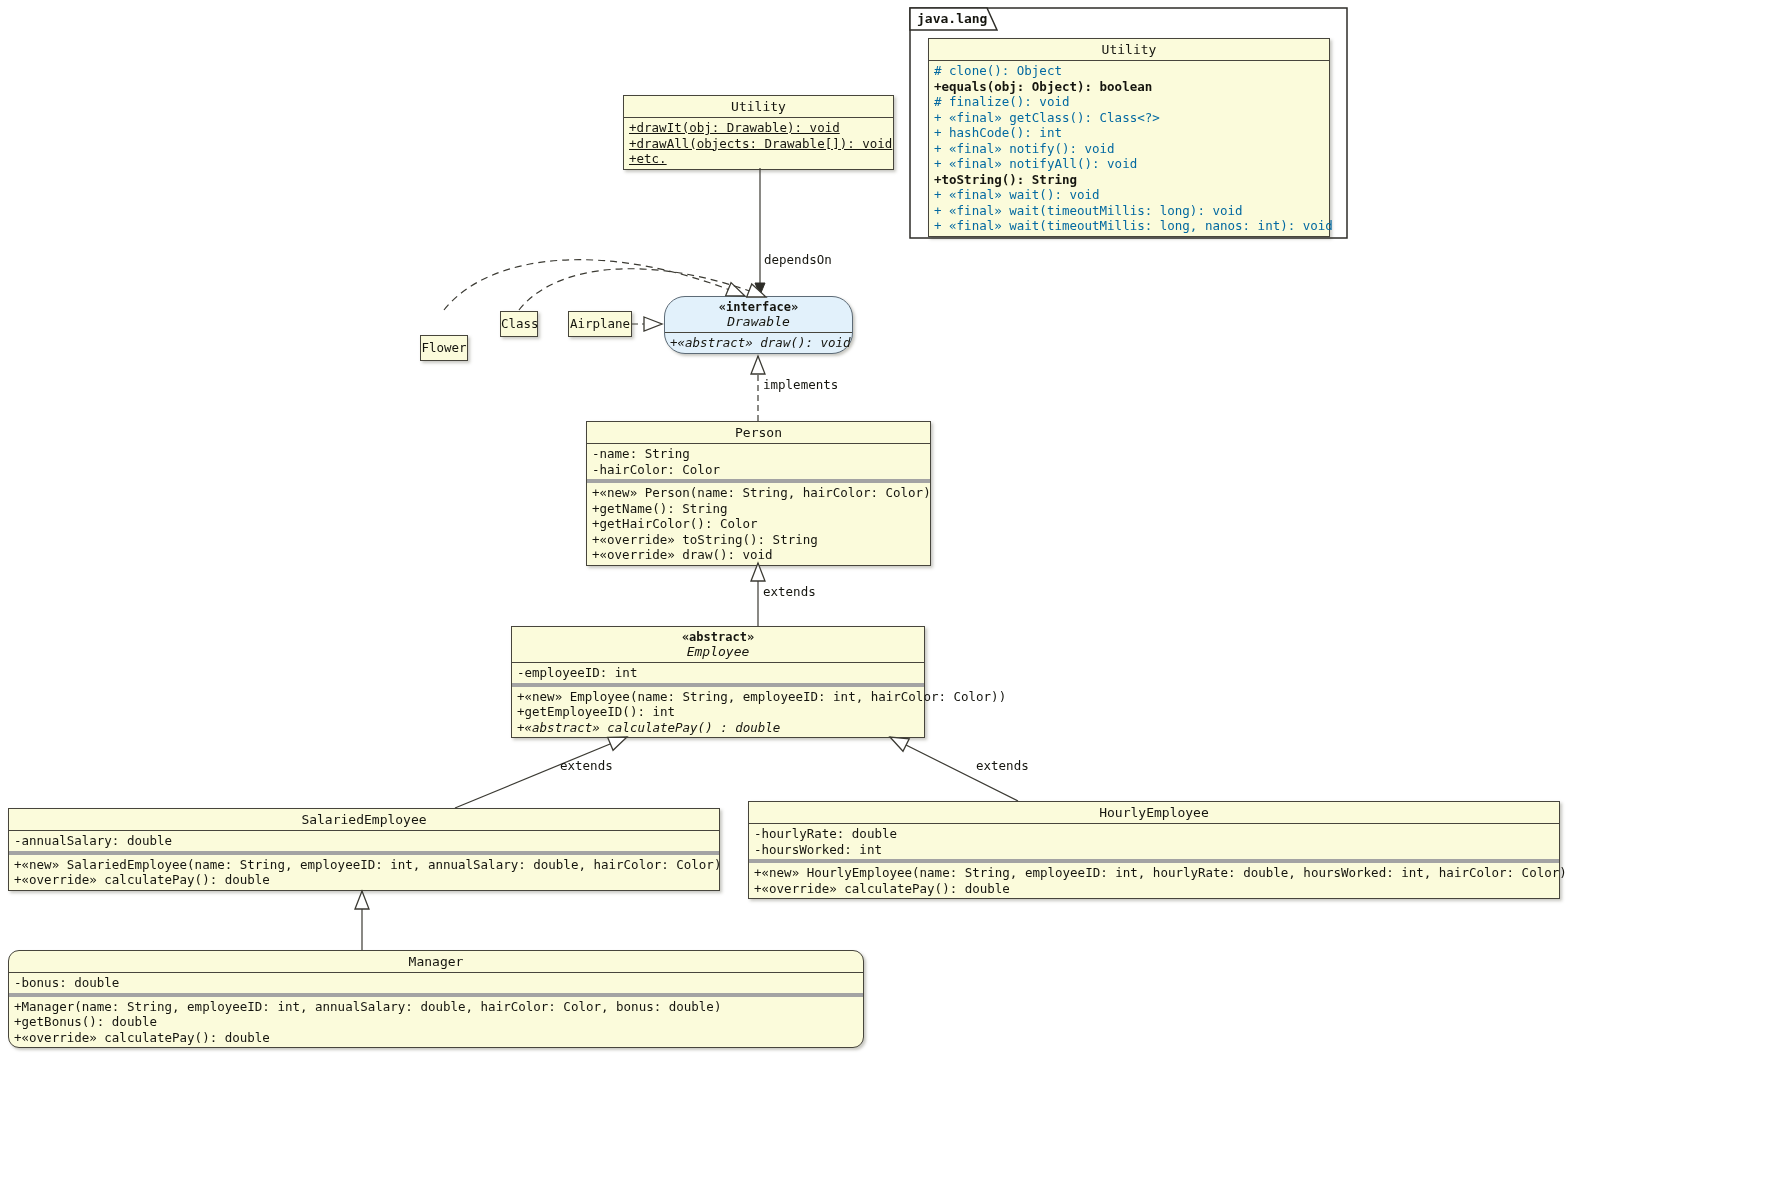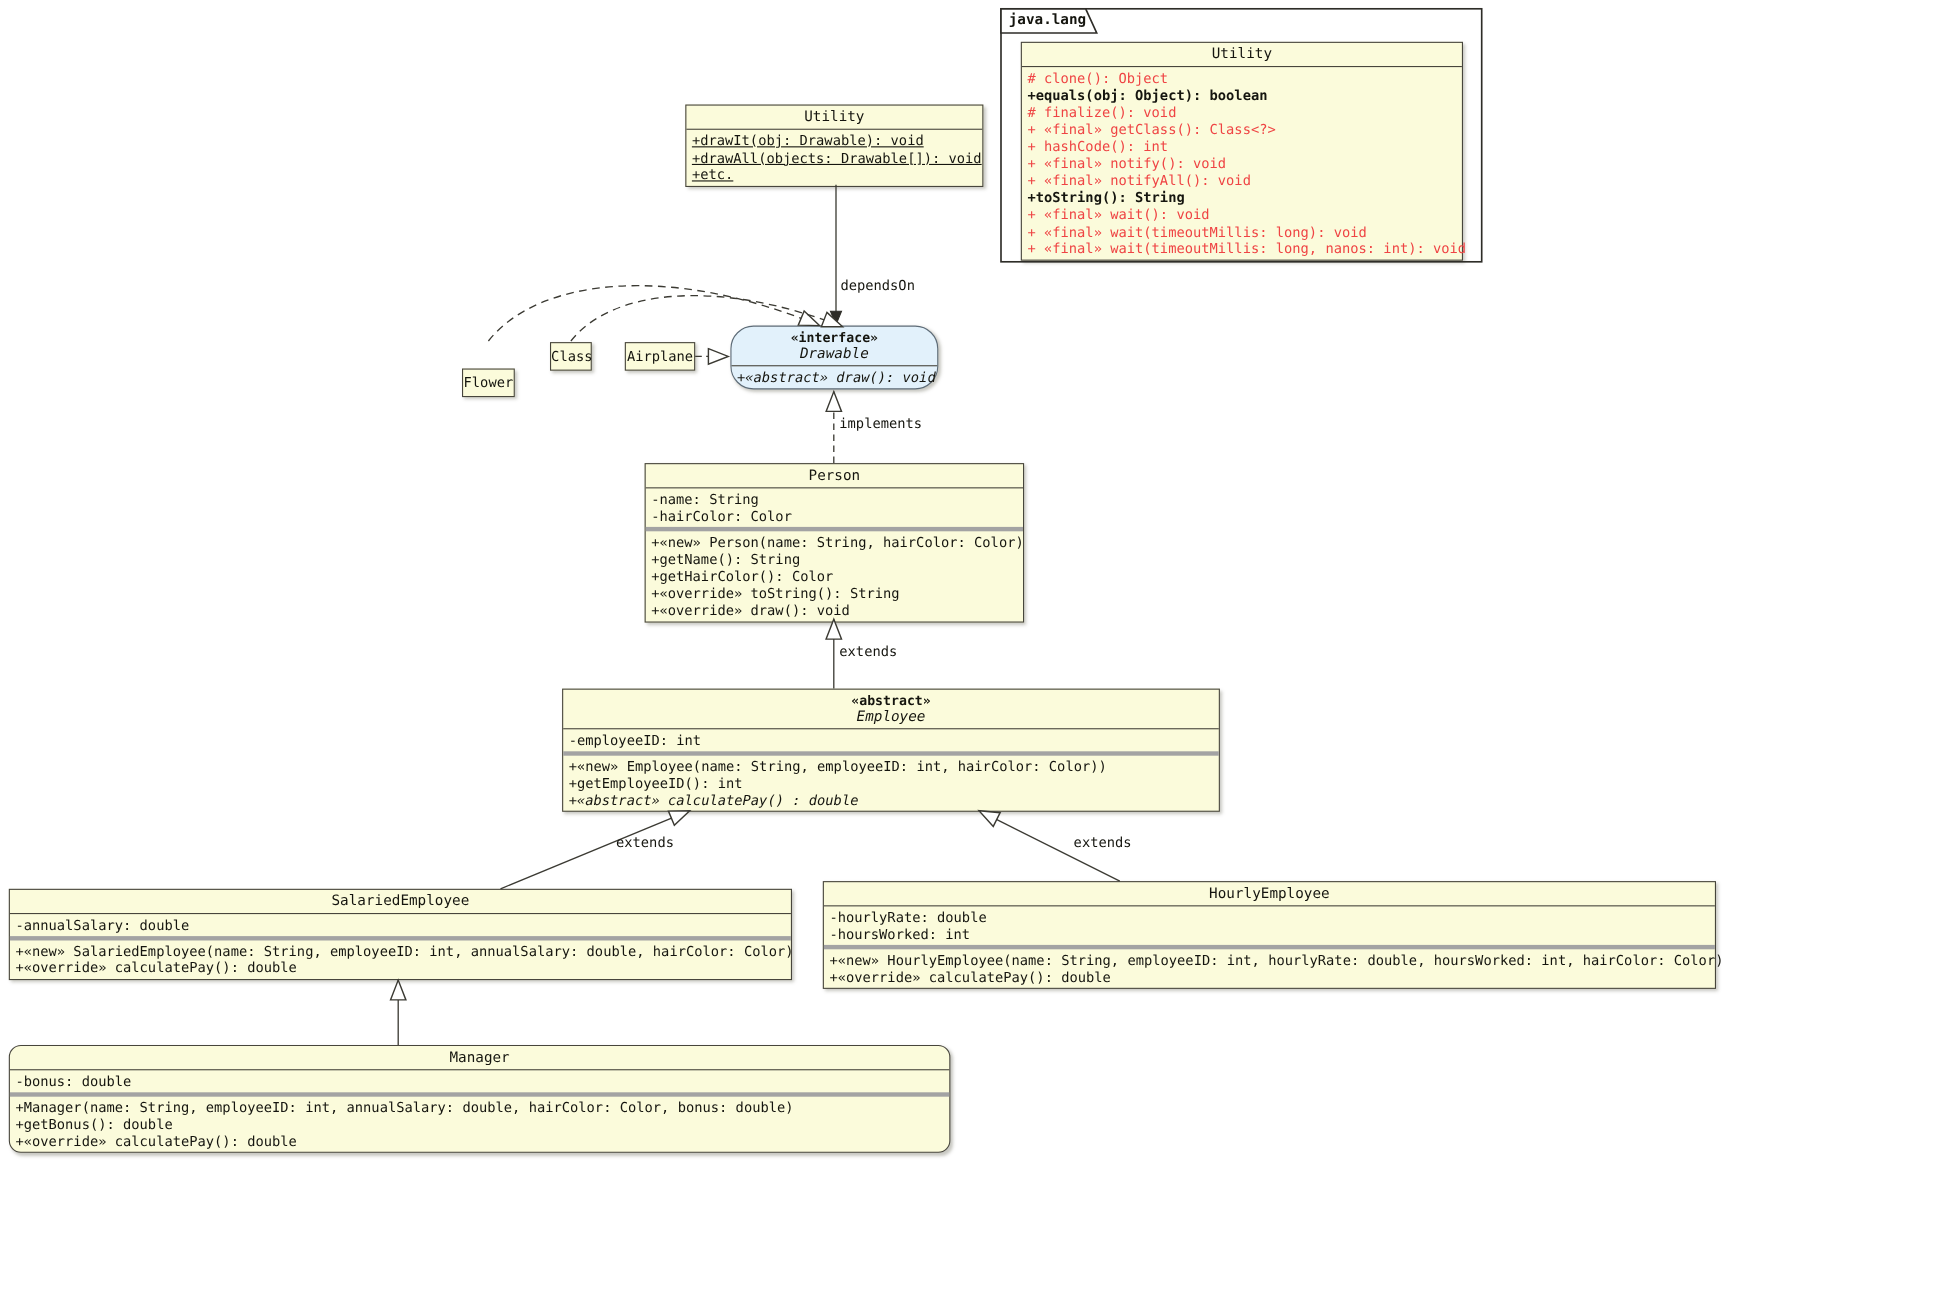--- a/index.html
+++ b/index.html
@@ -14,21 +14,21 @@
     box-shadow:2px 2px 3px rgba(130,130,118,.45); font-size:12.5px;
   }
   .uml-class.blue { background:#e2f1fb; border-color:#5d6b77;border-radius:21px; }
   .c-title { text-align:center; padding:3px 4px 2px 4px; border-bottom:1px solid #47453c; font-size:13px; line-height:16px; }
   .c-title .stereo { font-weight:bold; font-size:12px; line-height:14px; display:block; }
   .c-title .cname { display:block; }
   .c-title .it { font-style:italic; }
   .compartment { padding:2px 5px; }
   .attrs { border-bottom:4px solid #a3a3a3; }
   .member { white-space:pre; line-height:15.5px; }
-  .muted { color:#ef4444; }
+  .muted { color:#0369a1; }
   .strong { font-weight:bold; }
   .static-m { text-decoration:underline; }
   .italic { font-style:italic; }
   .mini {
     position:absolute; background:#fbfbdb; border:1px solid #47453c;
     box-shadow:2px 2px 3px rgba(130,130,118,.45);
     font-size:12.5px; text-align:center; height:26px; line-height:24px;
   }
   .edge-label { position:absolute; font-size:12.5px; color:#15150f; z-index:6; }
   .pkg-label { position:absolute; font-weight:bold; font-size:13px; z-index:7; }
@@ -95,21 +95,21 @@
     </div>
     <div class="compartment methods">
       <div class="member">+«new» Person(name: String, hairColor: Color)</div>
       <div class="member">+getName(): String</div>
       <div class="member">+getHairColor(): Color</div>
       <div class="member">+«override» toString(): String</div>
       <div class="member">+«override» draw(): void</div>
     </div>
   </div>
 
-  <div class="uml-class" style="left:511px; top:626px; width:598px;">
+  <div class="uml-class" style="left:511px; top:626px; width:414px;">
     <div class="c-title">
       <span class="stereo">«abstract»</span>
       <span class="cname it">Employee</span>
     </div>
     <div class="compartment attrs">
       <div class="member">-employeeID: int</div>
     </div>
     <div class="compartment methods">
       <div class="member">+«new» Employee(name: String, employeeID: int, hairColor: Color))</div>
       <div class="member">+getEmployeeID(): int</div>

